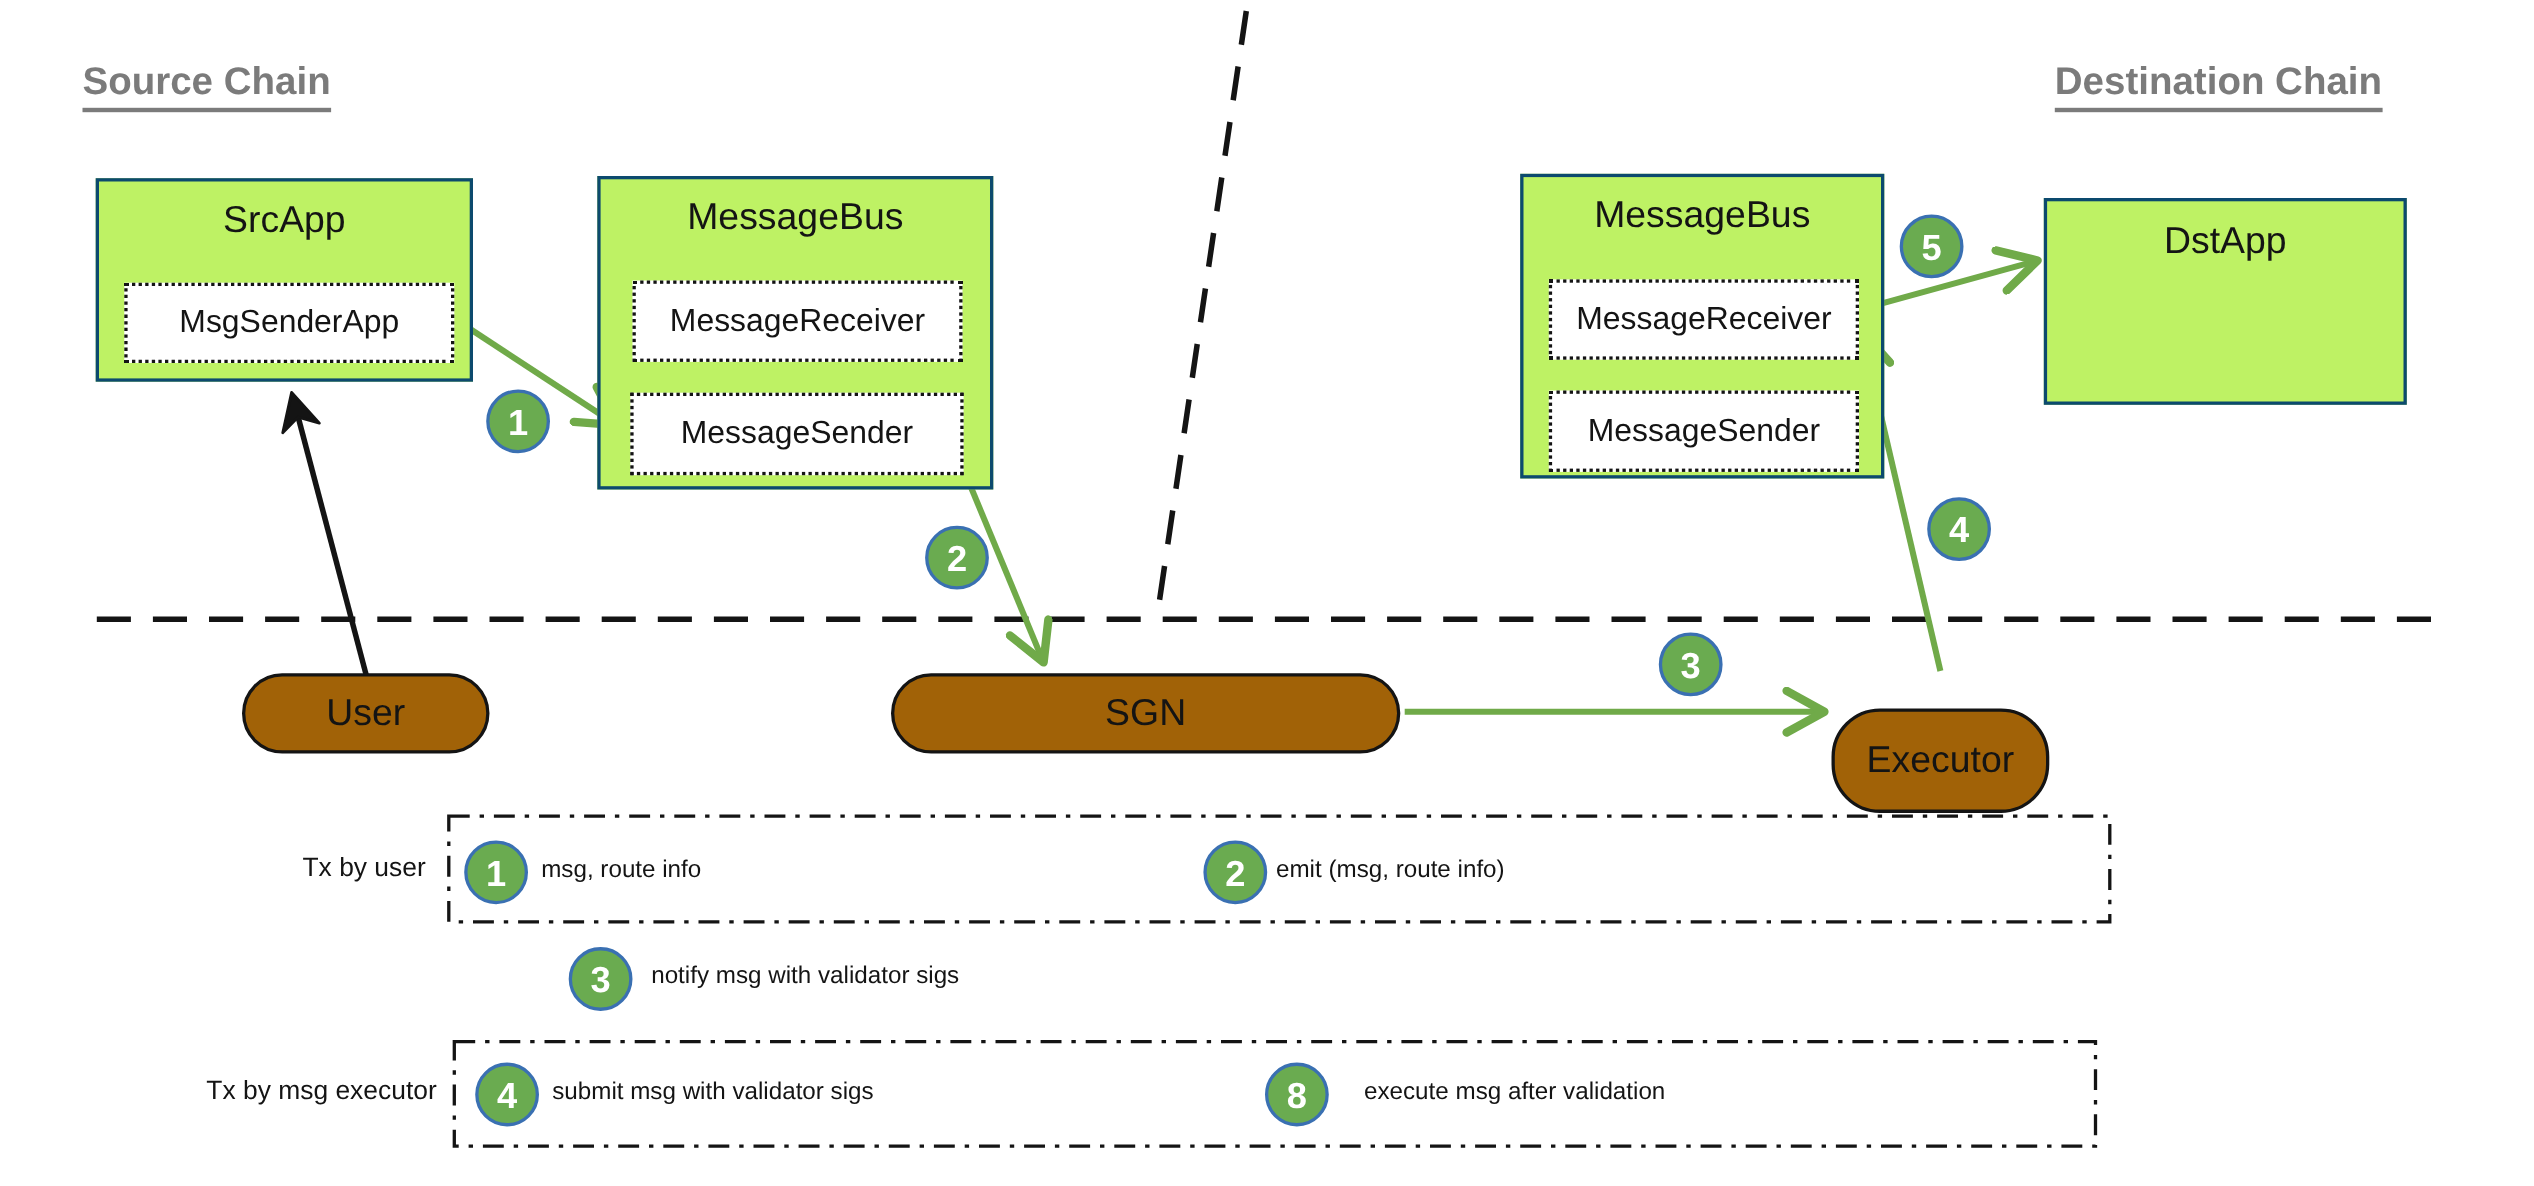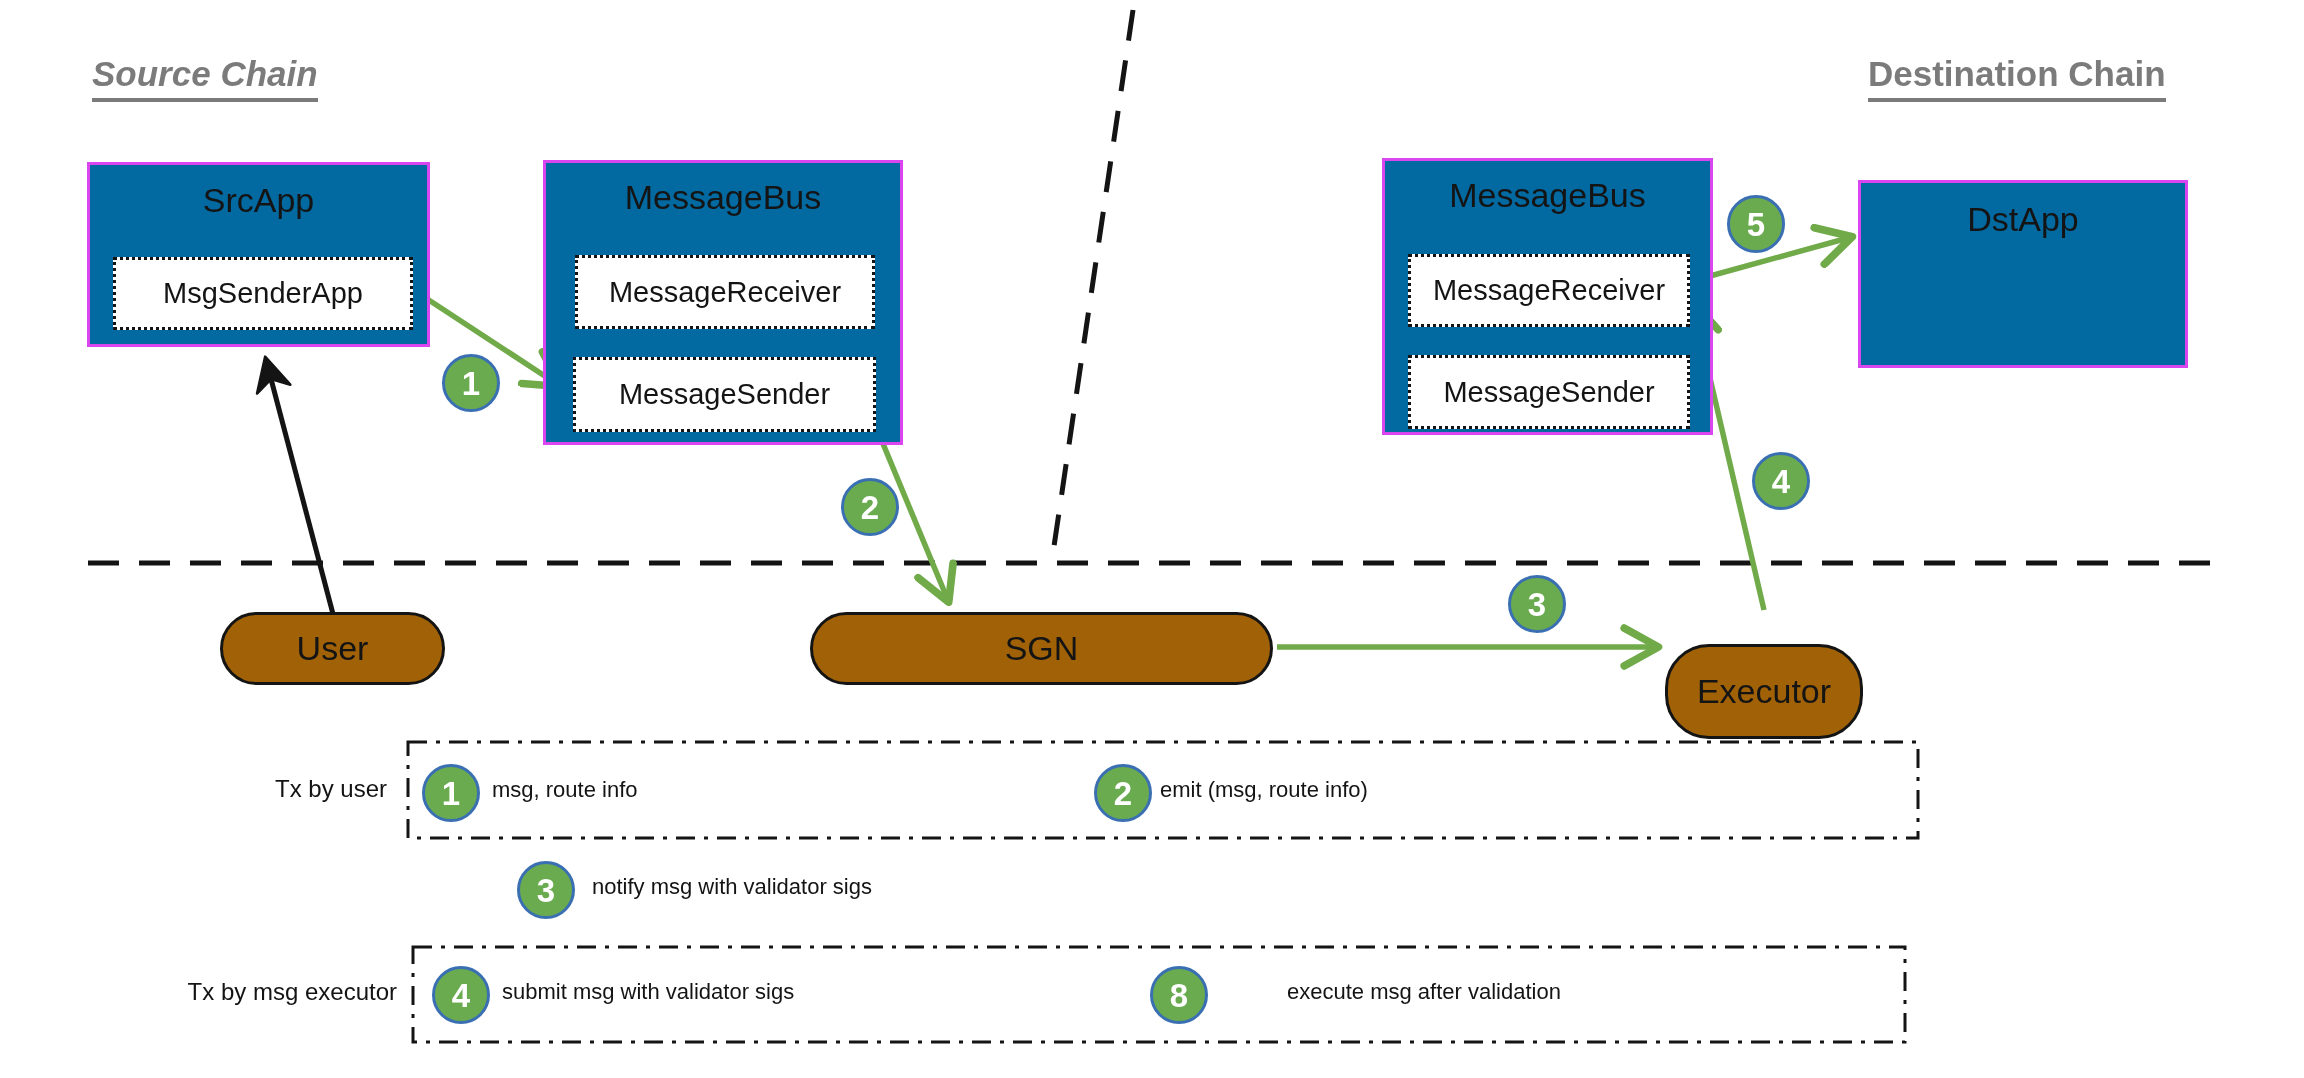--- a/index.html
+++ b/index.html
@@ -8,21 +8,21 @@
     font-family:"Liberation Sans", sans-serif;color:#141414;
   }
   .abs{position:absolute;}
   svg.layer{position:absolute;left:0;top:0;width:2304px;height:1078px;pointer-events:none;}
 
   .heading{
     font-size:35px;font-weight:bold;color:#7b7b7b;
     border-bottom:4px solid #7b7b7b;padding-bottom:4px;line-height:1.1;
   }
   .node{
-    border:3px solid #d946ef;background:#0369a1;box-sizing:border-box;
+    border:3px solid #0c4a6e;background:#bef264;box-sizing:border-box;
   }
   .node-title{
     position:absolute;left:0;right:0;text-align:center;font-size:34px;line-height:1.1;
   }
   .module{
     position:absolute;border:3px dotted #141414;box-sizing:border-box;
     display:flex;align-items:center;justify-content:center;
     font-size:29px;background:#ffffff;text-align:center;
   }
   .pill{
@@ -64,21 +64,21 @@
     <rect x="413" y="947" width="1492" height="95" fill="none" stroke="#141414" stroke-width="3" stroke-dasharray="19,9,4,9"></rect>
 
     <path d="M333,614 L266,360" stroke="#141414" stroke-width="5" fill="none" marker-end="url(#mBlack)"></path>
     <path d="M412,289 L557,384" stroke="#70aa49" stroke-width="5.5" fill="none" marker-end="url(#mGreen)"></path>
     <path d="M879,434 L947,598" stroke="#70aa49" stroke-width="5.5" fill="none" marker-end="url(#mGreen)"></path>
     <path d="M1277,647 L1654,647" stroke="#70aa49" stroke-width="5.5" fill="none" marker-end="url(#mGreen)"></path>
     <path d="M1764,610 L1693,305" stroke="#70aa49" stroke-width="5.5" fill="none" marker-end="url(#mGreen)"></path>
     <path d="M1692,281 L1848,238" stroke="#70aa49" stroke-width="5.5" fill="none" marker-end="url(#mGreen)"></path>
   </svg>
 
-  <div class="abs heading" style="left:92px;top:55px;font-style:italic;">Source Chain</div>
+  <div class="abs heading" style="left:75px;top:55px;">Source Chain</div>
   <div class="abs heading" style="left:1868px;top:55px;">Destination Chain</div>
 
   <div class="abs node" style="left:87px;top:162px;width:343px;height:185px;">
     <div class="node-title" style="top:17px;">SrcApp</div>
     <div class="module" style="left:23px;top:92px;width:300px;height:73px;">MsgSenderApp</div>
   </div>
 
   <div class="abs node" style="left:543px;top:160px;width:360px;height:285px;">
     <div class="node-title" style="top:16px;">MessageBus</div>
     <div class="module" style="left:29px;top:92px;width:300px;height:74px;">MessageReceiver</div>
@@ -111,15 +111,15 @@
   <div class="abs badge" style="left:1094px;top:764px;">2</div>
   <div class="abs legend-text" style="left:1160px;top:777px;">emit (msg, route info)</div>
 
   <div class="abs badge" style="left:517px;top:861px;">3</div>
   <div class="abs legend-text" style="left:592px;top:874px;">notify msg with validator sigs</div>
 
   <div class="abs legend-label" style="left:100px;top:978px;width:297px;">Tx by msg executor</div>
   <div class="abs badge" style="left:432px;top:966px;">4</div>
   <div class="abs legend-text" style="left:502px;top:979px;">submit msg with validator sigs</div>
   <div class="abs badge" style="left:1150px;top:966px;">8</div>
-  <div class="abs legend-text" style="left:1240px;top:979px;margin-left:47px;">execute msg after validation</div>
+  <div class="abs legend-text" style="left:1240px;top:979px;">execute msg after validation</div>
 
 </div>
 
 </body></html>

